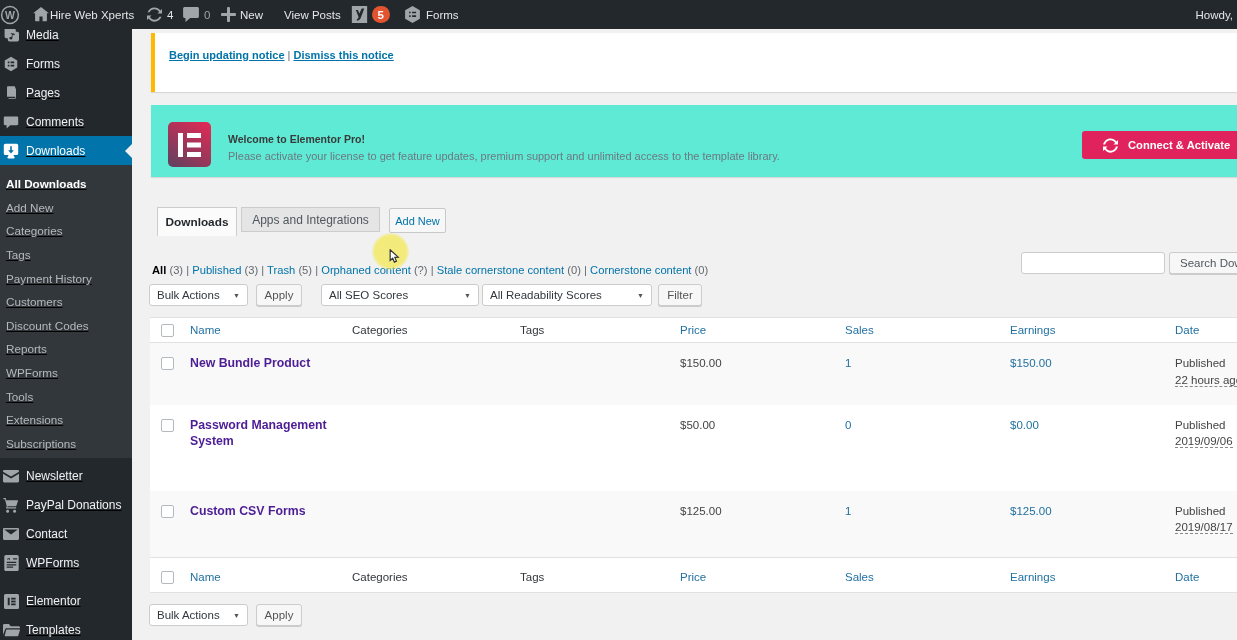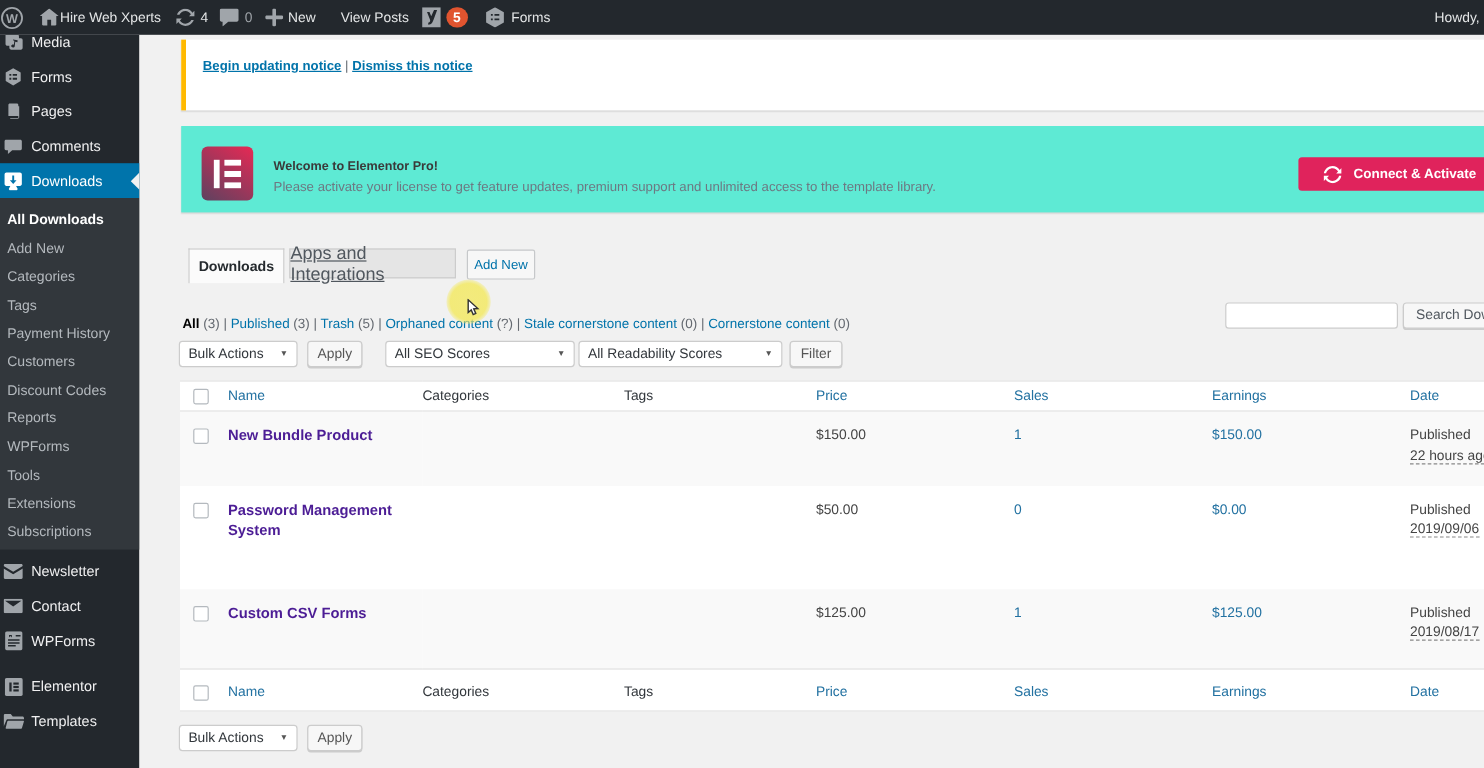--- a/index.html
+++ b/index.html
@@ -8,21 +8,21 @@
 a { text-decoration:none; }
 
 
 #adminbar { position:absolute; left:0; top:0; width:1237px; height:29px; background:#23282d; color:#dfe1e2; z-index:50; }
 #adminbar .ab-item { position:absolute; top:0; height:29px; display:flex; align-items:center; color:#e4e6e7; font-size:11.5px; white-space:nowrap; }
 #adminbar svg { display:block; }
 .ab-ico { fill:#a0a5aa; }
 #howdy { position:absolute; right:4px; top:0; height:29px; display:flex; align-items:center; font-size:11.5px; color:#e4e6e7; }
 
 
-#sidebar { position:absolute; left:0; top:29px; width:116px; height:611px; background:#23282d; z-index:40; }
+#sidebar { position:absolute; left:0; top:29px; width:132px; height:611px; background:#23282d; z-index:40;text-decoration:underline; }
 .m-item { position:relative; height:29px; display:flex; align-items:center; color:#f0f0f1; font-size:12px; white-space:nowrap; }
 .m-item .mi { width:22px; display:flex; justify-content:center; align-items:center; flex:0 0 22px; margin-right:4px; }
 .m-item .mi svg { fill:#a0a5aa; }
 .m-item.active { background:#0074ab; color:#fff; }
 .m-item.active .mi svg { fill:#fff; }
 .m-item.active:after { content:""; position:absolute; right:0; top:50%; margin-top:-7px; border:7px solid transparent; border-right-color:#f1f1f1; }
 #submenu { background:#32373c; padding:7px 0 2.5px 0; }
 .sm-item { height:23.6px; display:flex; align-items:center; padding-left:6px; color:#b4b9be; font-size:11.7px; white-space:nowrap; }
 .sm-item.current { color:#fff; font-weight:bold; }
 .m-sep { height:9px; }
@@ -37,21 +37,21 @@
 .el-panel { position:absolute; left:19px; top:76px; width:1086px; height:72px; background:#5eead4; box-shadow:0 1px 1px 0 rgba(0,0,0,.1); }
 .el-logo { position:absolute; left:17px; top:17px; width:43px; height:45px; border-radius:5px; background:linear-gradient(215deg, #e02a55 5%, #64415f 95%); }
 .el-logo svg { position:absolute; left:10px; top:11px; }
 .el-title { position:absolute; left:77px; top:28px; font-weight:bold; color:#3a3a3a; font-size:10.5px; }
 .el-sub { position:absolute; left:77px; top:45px; color:#6d7882; font-size:11px; }
 .el-btn { position:absolute; left:931px; top:26px; width:180px; height:28px; background:#e0235c; border-radius:3px; color:#fff; font-weight:bold; font-size:11.2px; display:flex; align-items:center; padding-left:21px; }
 .el-btn svg { margin-right:10px; fill:#fff; }
 
 
 .tab1 { position:absolute; left:25px; top:178px; width:80px; height:29px; background:#fbfbfb; border:1px solid #ccc; border-bottom:none; display:flex; align-items:center; justify-content:center; font-weight:bold; font-size:11.8px; color:#24292d; }
-.tab2 { position:absolute; left:109px; top:178px; width:139px; height:25px; background:#e5e5e5; border:1px solid #ccc; display:flex; align-items:center; justify-content:center; font-size:15px; color:#50575e;text-decoration:underline; }
+.tab2 { position:absolute; left:109px; top:178px; width:139px; height:25px; background:#e5e5e5; border:1px solid #ccc; display:flex; align-items:center; justify-content:center; font-size:12px; color:#50575e; }
 .addnew { position:absolute; left:257px; top:179px; width:57px; height:25px; background:#f7f7f7; border:1px solid #c6c8ca; border-radius:2px; display:flex; align-items:center; justify-content:center; color:#0073aa; font-size:11px; }
 
 
 .hl { position:absolute; left:240px; top:204px; width:37px; height:37px; border-radius:50%; background:radial-gradient(circle, rgba(243,233,100,0.82) 0%, rgba(243,233,100,0.85) 58%, rgba(243,233,100,0) 78%); z-index:5; }
 .cursor { position:absolute; left:257px; top:220px; z-index:6; }
 
 
 .views { position:absolute; left:20px; top:235px; font-size:11.2px; color:#646970; white-space:nowrap; }
 .views a { color:#0073aa; }
 .views .count { color:#646970; }
@@ -248,20 +248,25 @@
     <div class="sm-item">Extensions</div>
     <div class="sm-item">Subscriptions</div>
   </div>
   <div style="height:4px;"></div>
   <div class="m-item"><span class="mi">
         <svg width="16" height="13" viewBox="0 0 20 16">
           <path d="M0 2l10 6L20 2v-.5C20 .7 19.3 0 18.5 0h-17C.7 0 0 .7 0 1.5V2zm0 2.5V14c0 .8.7 1.5 1.5 1.5h17c.8 0 1.5-.7 1.5-1.5V4.5l-10 6-10-6z"></path>
         </svg>
       </span>Newsletter</div>
   <div class="m-item"><span class="mi">
+        <svg width="17" height="16" viewBox="0 0 22 20">
+          <path d="M6 16c-1.1 0-2 .9-2 2s.9 2 2 2 2-.9 2-2-.9-2-2-2zm9 0c-1.1 0-2 .9-2 2s.9 2 2 2 2-.9 2-2-.9-2-2-2zM4.3 12.7L4 14c0 .3.2.5.5.5H17v-1.5H5.6l.4-1.5h10.5c.4 0 .7-.2.8-.6l2.2-6.4c.1-.4-.2-.8-.6-.8H4.1L3.6 1H.5v1.5h2l2.4 9.2z"></path>
+        </svg>
+      </span>PayPal Donations</div>
+  <div class="m-item"><span class="mi">
         <svg width="16" height="12" viewBox="0 0 20 15">
           <path d="M1.5 0h17C19.3 0 20 .7 20 1.5v12c0 .8-.7 1.5-1.5 1.5h-17C.7 15 0 14.3 0 13.5v-12C0 .7.7 0 1.5 0zM10 8L18.5 2h-17L10 8z"></path>
         </svg>
       </span>Contact</div>
   <div class="m-item"><span class="mi">
         <svg width="15" height="16" viewBox="0 0 18 20">
           <path d="M2 0h14c1.1 0 2 .9 2 2v16c0 1.1-.9 2-2 2H2c-1.1 0-2-.9-2-2V2C0 .9.9 0 2 0zm2 4v2.5L5.5 5 7 6.5V4h4v1.5h5V4h-1zm-1 6h12V8.5H3V10zm0 3h12v-1.5H3V13zm0 3h8v-1.5H3V16z"></path>
         </svg>
       </span>WPForms</div>
   <div class="m-sep"></div>

